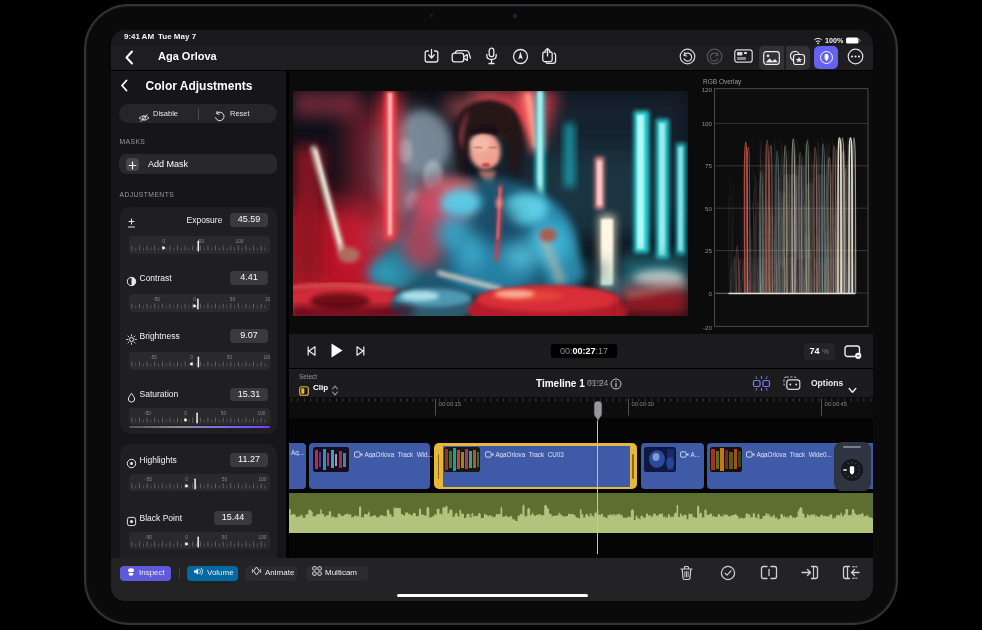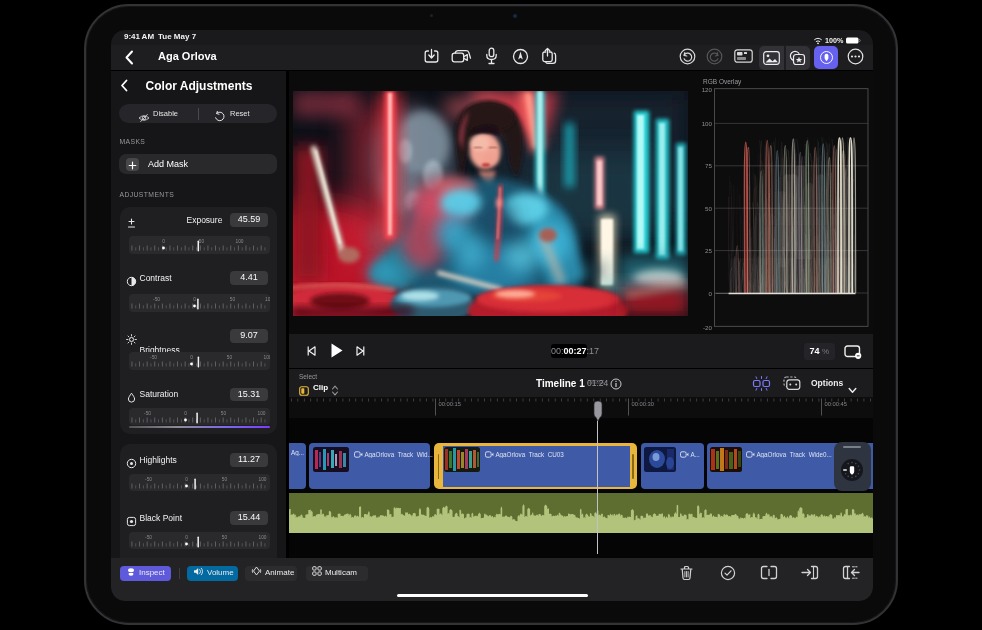--- a/index.html
+++ b/index.html
@@ -239,21 +239,21 @@
         <text x="140" y="6.5" class="rl">100</text>
         <circle cx="65.5" cy="12" r="1.4" fill="#fff"></circle>
         <rect x="68.15" y="4.5" width="1.5" height="11" rx=".7" fill="#f2f2f2"></rect>
       </svg></div>
     <div class="sicon" style="left:14.5px;top:301.0px;"><svg width="11" height="11" viewBox="0 0 11 11">
         <circle cx="5.5" cy="5.5" r="2" stroke="#e8e8ea" stroke-width="1" fill="none"></circle>
         <g stroke="#e8e8ea" stroke-width="0.9" stroke-linecap="round">
           <path d="M5.5 0.6v1.4M5.5 9v1.4M0.6 5.5h1.4M9 5.5h1.4M2 2l1 1M8 8l1 1M9 2l-1 1M3 8l-1 1"></path>
         </g>
       </svg></div>
-    <div class="sname" style="left:28.5px;top:301.0px;margin-top:14px;">Brightness</div>
+    <div class="sname" style="left:28.5px;top:301.0px;">Brightness</div>
     <div class="sval" style="left:119px;top:299.7px;">9.07</div>
     <div class="rstrip" style="left:17.5px;top:322.5px;"><svg width="141" height="17.5" viewBox="0 0 141 17.5">
         <rect x="2.5" y="9.5" width="0.9" height="5" fill="#6e6e72" opacity="0.9"></rect>
         <rect x="6.3" y="11.3" width="0.9" height="3.2" fill="#6e6e72" opacity="0.65"></rect>
         <rect x="10.1" y="9.5" width="0.9" height="5" fill="#6e6e72" opacity="0.9"></rect>
         <rect x="13.9" y="11.3" width="0.9" height="3.2" fill="#6e6e72" opacity="0.65"></rect>
         <rect x="17.7" y="9.5" width="0.9" height="5" fill="#6e6e72" opacity="0.9"></rect>
         <rect x="21.5" y="11.3" width="0.9" height="3.2" fill="#6e6e72" opacity="0.65"></rect>
         <rect x="25.3" y="9.5" width="0.9" height="5" fill="#6e6e72" opacity="0.9"></rect>
         <rect x="29.1" y="11.3" width="0.9" height="3.2" fill="#6e6e72" opacity="0.65"></rect>
@@ -390,21 +390,21 @@
         <text x="95.5" y="6.5" class="rl">50</text>
         <text x="133.5" y="6.5" class="rl">100</text>
         <circle cx="57.5" cy="12" r="1.4" fill="#fff"></circle>
         <rect x="65.35" y="4.5" width="1.5" height="11" rx=".7" fill="#f2f2f2"></rect>
       </svg></div>
     <div class="sicon" style="left:14.5px;top:483.0px;"><svg width="11" height="11" viewBox="0 0 11 11">
         <rect x="1.4" y="1.4" width="8.2" height="8.2" rx="2" stroke="#e8e8ea" stroke-width="1" fill="none"></rect>
         <circle cx="5.5" cy="5.5" r="1.6" fill="#e8e8ea"></circle>
       </svg></div>
     <div class="sname" style="left:28.5px;top:483.0px;">Black Point</div>
-    <div class="sval" style="left:119px;top:481.7px;">15.44</div>
+    <div class="sval" style="left:103px;top:481.7px;">15.44</div>
     <div class="rstrip" style="left:17.5px;top:502px;"><svg width="141" height="17.5" viewBox="0 0 141 17.5">
         <rect x="2.5" y="9.5" width="0.9" height="5" fill="#6e6e72" opacity="0.9"></rect>
         <rect x="6.3" y="11.3" width="0.9" height="3.2" fill="#6e6e72" opacity="0.65"></rect>
         <rect x="10.1" y="9.5" width="0.9" height="5" fill="#6e6e72" opacity="0.9"></rect>
         <rect x="13.9" y="11.3" width="0.9" height="3.2" fill="#6e6e72" opacity="0.65"></rect>
         <rect x="17.7" y="9.5" width="0.9" height="5" fill="#6e6e72" opacity="0.9"></rect>
         <rect x="21.5" y="11.3" width="0.9" height="3.2" fill="#6e6e72" opacity="0.65"></rect>
         <rect x="25.3" y="9.5" width="0.9" height="5" fill="#6e6e72" opacity="0.9"></rect>
         <rect x="29.1" y="11.3" width="0.9" height="3.2" fill="#6e6e72" opacity="0.65"></rect>
         <rect x="32.9" y="9.5" width="0.9" height="5" fill="#6e6e72" opacity="0.9"></rect>
@@ -1479,21 +1479,21 @@
   <div class="abs" style="left:177.5px;top:304.5px;width:584.5px;height:34px;background:#1b1b1d"></div>
   <div class="abs" style="left:193px;top:314px"><svg width="14" height="14" viewBox="0 0 14 14">
         <path d="M4.2 2.5 v9 M11 2.8 L5 7 L11 11.2 Z" stroke="#f0f0f0" stroke-width="1.2" fill="none" stroke-linejoin="round"></path>
       </svg></div>
   <div class="abs" style="left:218px;top:312.5px"><svg width="15" height="17" viewBox="0 0 15 17">
         <path d="M2.5 1.5 L13.5 8.5 L2.5 15.5 Z" fill="#fff"></path>
       </svg></div>
   <div class="abs" style="left:243px;top:314px"><svg width="14" height="14" viewBox="0 0 14 14">
         <path d="M9.8 2.5 v9 M3 2.8 L9 7 L3 11.2 Z" stroke="#f0f0f0" stroke-width="1.2" fill="none" stroke-linejoin="round"></path>
       </svg></div>
-  <div class="abs" style="left:440px;top:314.5px;width:36px;height:14px;background:#000;border-radius:3px;text-align:center;font-size:9px;line-height:14px;color:#8e8e93">00:<span style="color:#fff;font-weight:700">00:27</span>:17</div>
+  <div class="abs" style="left:440px;top:314.5px;width:66px;height:14px;background:#000;border-radius:3px;text-align:center;font-size:9px;line-height:14px;color:#8e8e93">00:<span style="color:#fff;font-weight:700">00:27</span>:17</div>
   <div class="abs" style="left:692.5px;top:313.5px;width:31.5px;height:16.5px;background:#242428;border-radius:3px;font-size:9px;line-height:16.5px;text-align:center"><span style="color:#fff;font-weight:700">74</span> <span style="color:#7a7a7e;font-size:8px">%</span></div>
   <div class="abs" style="left:733px;top:315px"><svg width="18" height="14" viewBox="0 0 18 14">
         <rect x="1" y="1" width="14.5" height="10.5" rx="2.5" stroke="#f0f0f0" stroke-width="1.4" fill="none"></rect>
         <circle cx="14.2" cy="10.8" r="3.1" fill="#fff"></circle>
         <rect x="12.8" y="10.4" width="2.8" height="0.9" fill="#1b1b1d"></rect>
       </svg></div>
 
   <div class="abs" style="left:177.5px;top:339px;width:584.5px;height:28.5px;background:#1c1c1e"></div>
   <div class="abs" style="left:188px;top:343px;font-size:6.5px;color:#98989d">Select</div>
   <div class="abs" style="left:188px;top:352.5px;width:10px;height:10px"><svg width="10" height="10" viewBox="0 0 10 10">

